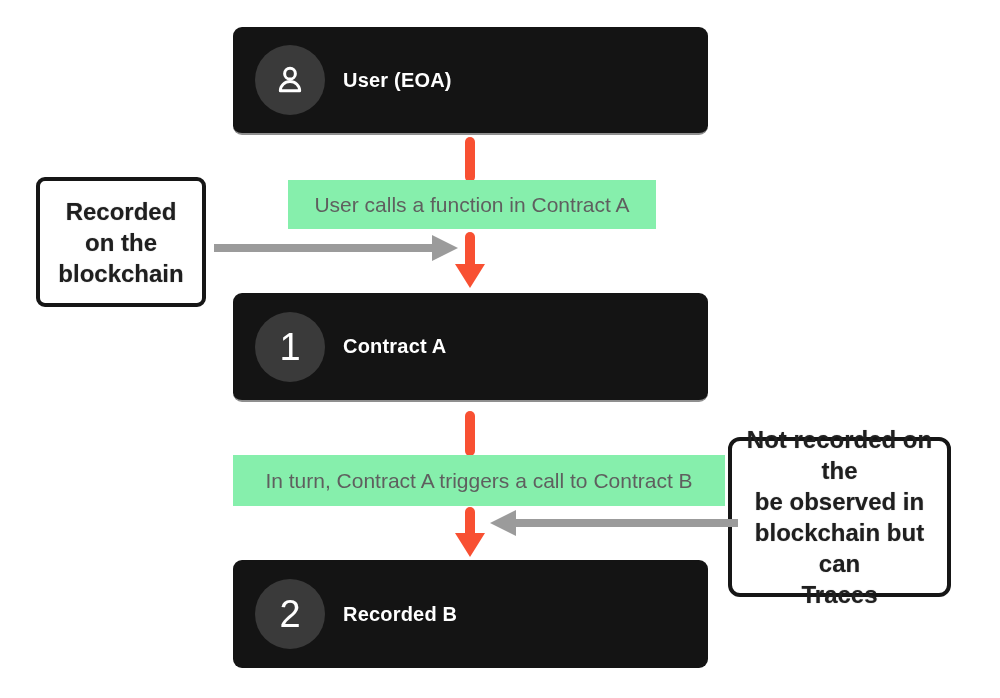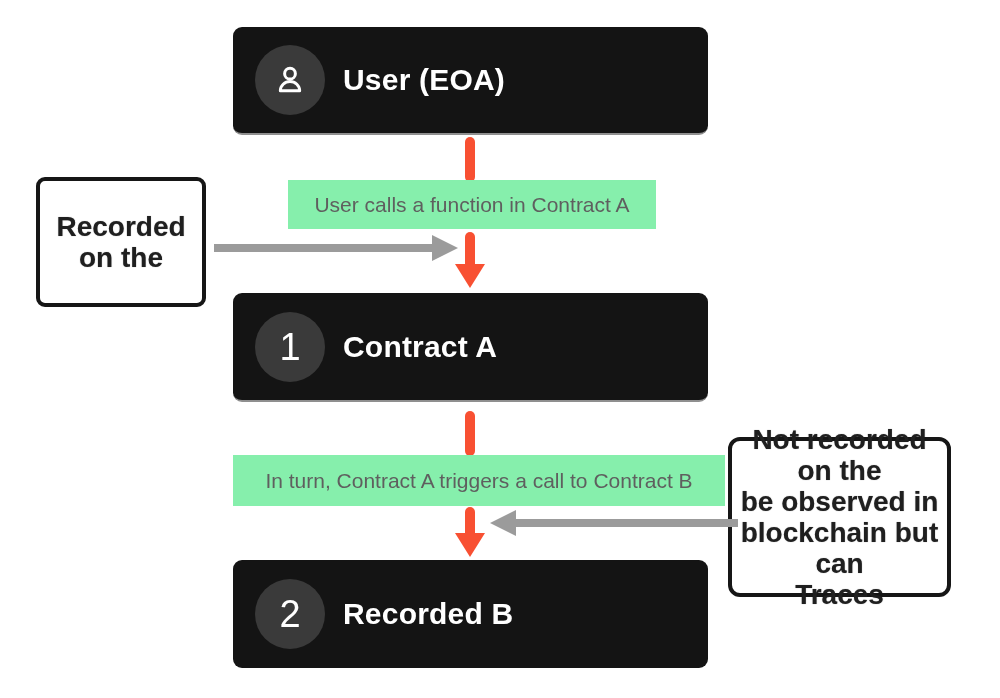--- a/index.html
+++ b/index.html
@@ -43,21 +43,21 @@
     flex: 0 0 auto;
   }
   .node .bubble .num {
     color: #ffffff;
     font-size: 38px;
     font-weight: 400;
     line-height: 1;
   }
   .node .title {
     color: #ffffff;
-    font-size: 30px;
+    font-size: 20px;
     font-weight: 700;
     letter-spacing: 0.2px;
   }
 
   
   .edge-label {
     position: absolute;
     background: #86efac;
     color: #5f5f5f;
     font-size: 21px;
@@ -74,21 +74,21 @@
     position: absolute;
     background: #ffffff;
     border: 4px solid #161616;
     display: flex;
     flex-direction: column;
     align-items: center;
     justify-content: center;
     text-align: center;
     color: #1f1f1f;
     font-weight: 700;
-    font-size: 28px;
+    font-size: 24px;
     line-height: 31px;
     text-shadow: 0 0 1px rgba(20,20,20,0.45);
   }
   .callout--left  { left: 36px;  top: 177px; width: 170px; height: 130px; border-radius: 9px; }
   .callout--right { left: 728px; top: 437px; width: 223px; height: 160px; border-radius: 12px; }
 
   
   .oshaft {
     position: absolute;
     left: 465px;
@@ -154,20 +154,21 @@
 
   <div class="oshaft oshaft--1a"></div>
   <div class="oshaft oshaft--1b"></div>
   <div class="ohead ohead--1"></div>
 
   <div class="edge-label edge-label--1">User calls a function in Contract A</div>
 
   <div class="callout callout--left">
     <div>Recorded</div>
     <div>on the</div>
+    <div>blockchain</div>
   </div>
 
   <div class="gshaft gshaft--left"></div>
   <div class="ghead ghead--right-point"></div>
 
   <div class="node node--a node--lined">
     <div class="bubble">
       <div class="num">1</div>
     </div>
     <div class="title">Contract A</div>

